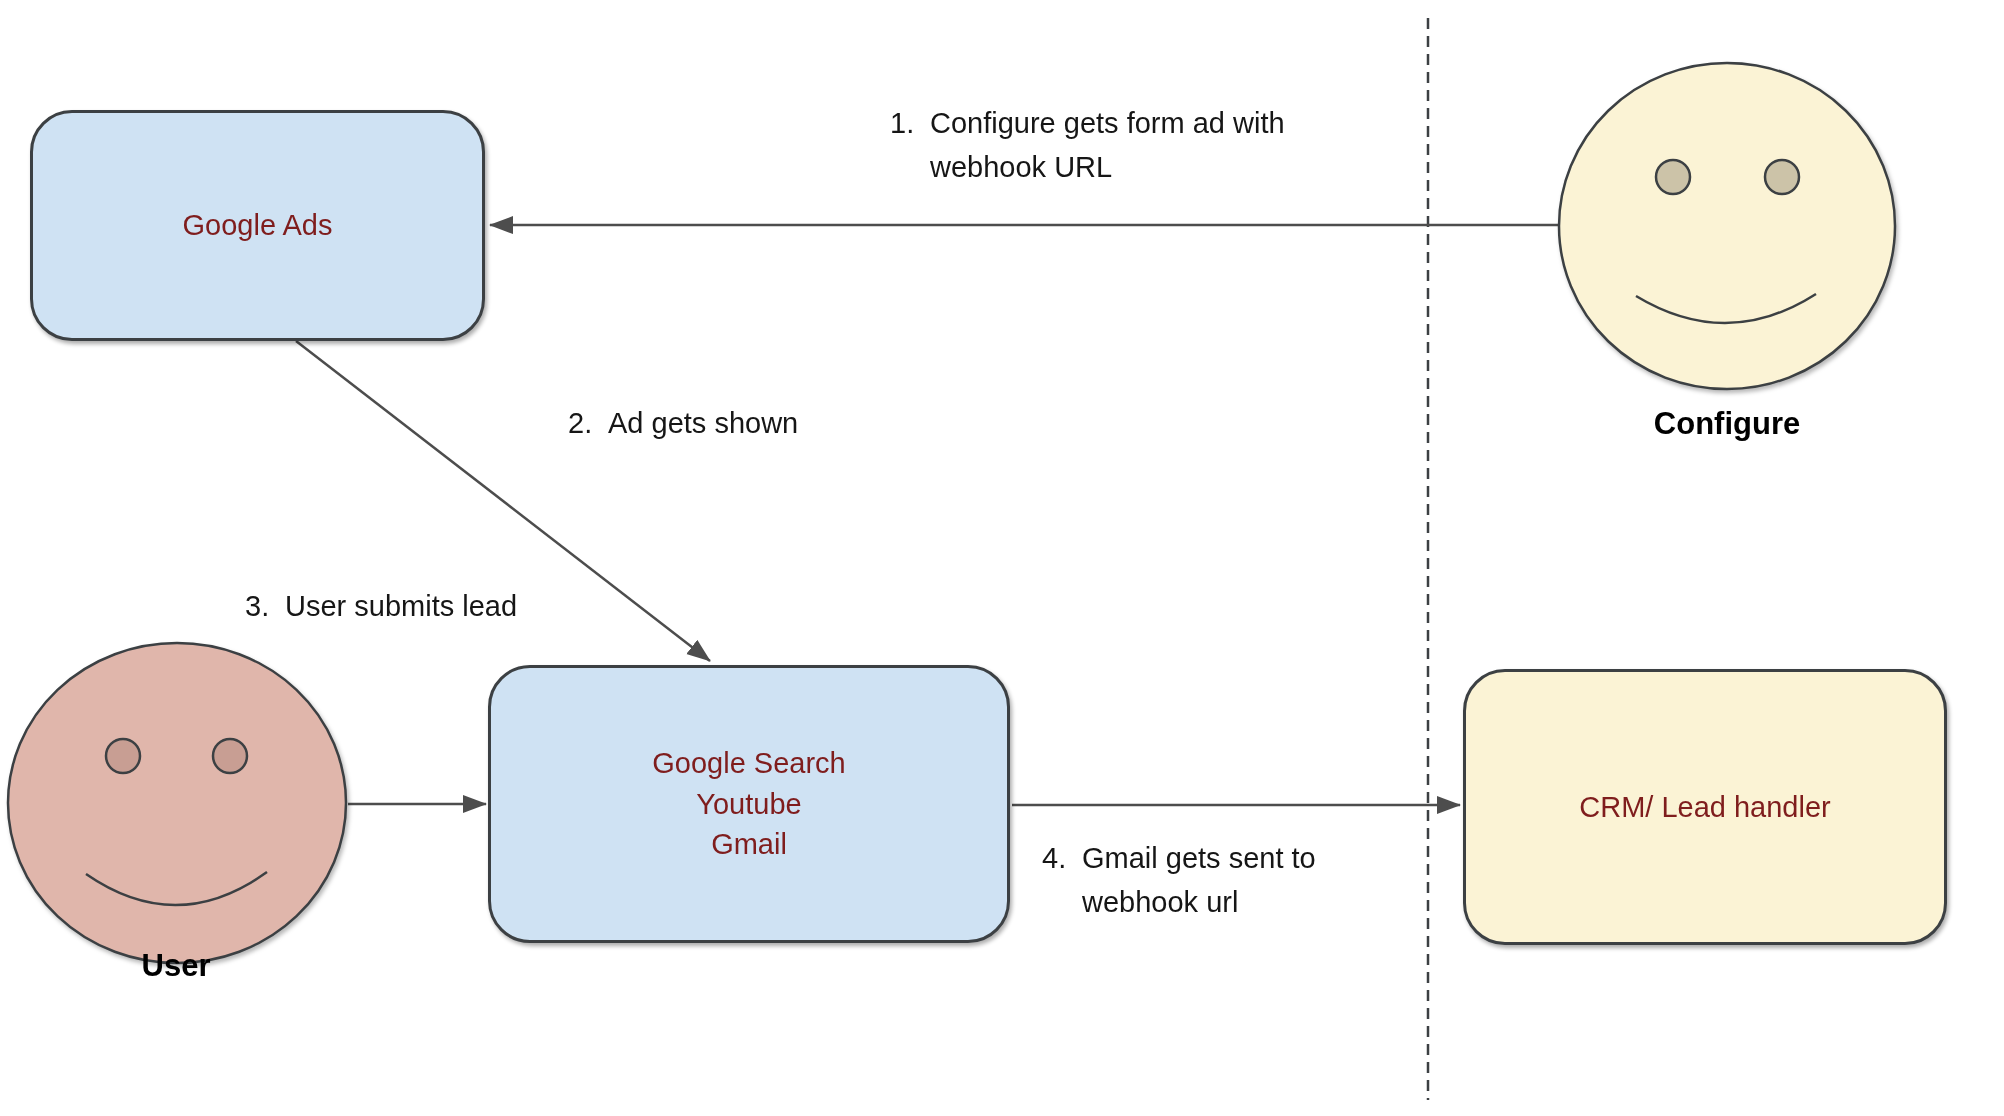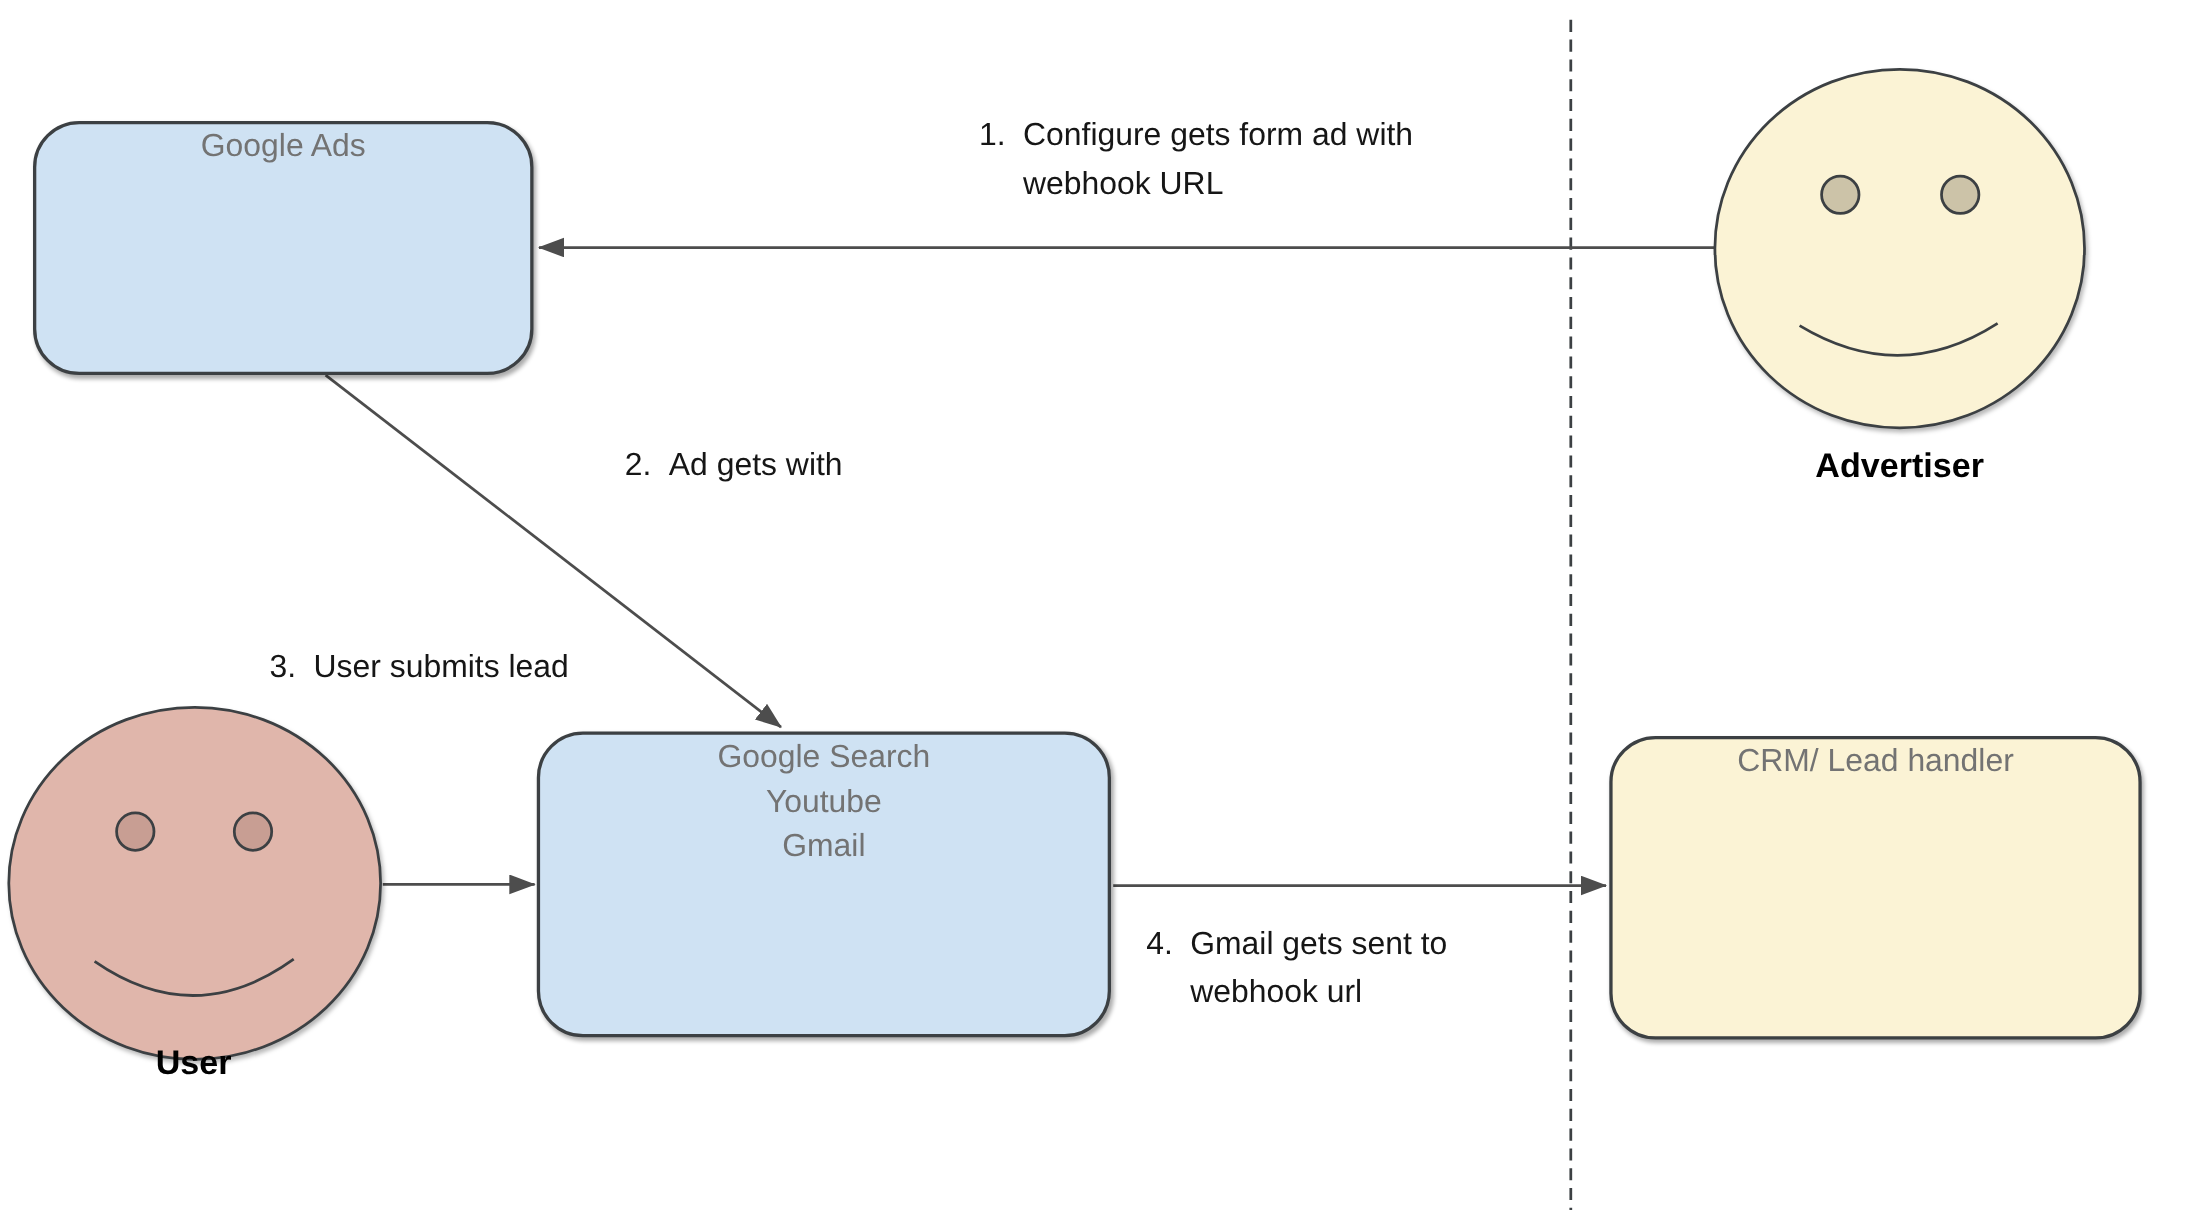--- a/index.html
+++ b/index.html
@@ -17,26 +17,26 @@
     left: 0; top: 0;
     width: 2004px; height: 1116px;
   }
   .face { filter: drop-shadow(2px 3px 2px rgba(0,0,0,0.28)); }
   .box {
     position: absolute;
     box-sizing: border-box;
     border: 3px solid #3c4043;
     border-radius: 42px;
     display: flex;
-    align-items: flex-start;
+    align-items: center;
     justify-content: center;
     text-align: center;
     font-size: 29px;
     line-height: 1.4;
-    color: #737373;
+    color: #7f1d1d;
     box-shadow: 2px 3px 4px rgba(0,0,0,0.33);
   }
   #box-google-ads { left: 30px;   top: 110px; width: 455px; height: 231px; }
   #box-platforms  { left: 488px;  top: 665px; width: 522px; height: 278px; }
   #box-crm        { left: 1463px; top: 669px; width: 484px; height: 276px; }
   .box .line { display: block; }
 
   .step {
     position: absolute;
     display: flex;
@@ -117,29 +117,29 @@
     </span>
   </div>
 
   <div class="step" id="step-1">
     <span class="num">1.</span>
     <span class="text">Configure gets form ad with webhook URL</span>
   </div>
 
   <div class="step" id="step-2">
     <span class="num">2.</span>
-    <span class="text">Ad gets with</span>
+    <span class="text">Ad gets shown</span>
   </div>
 
   <div class="step" id="step-3">
     <span class="num">3.</span>
     <span class="text">User submits lead</span>
   </div>
 
   <div class="step" id="step-4">
     <span class="num">4.</span>
     <span class="text">Gmail gets sent to webhook url</span>
   </div>
 
-  <div class="entity-label" id="label-advertiser">Advertiser</div>
+  <div class="entity-label" id="label-advertiser">Configure</div>
   <div class="entity-label" id="label-user">User</div>
 
 </div>
 
 </body></html>

